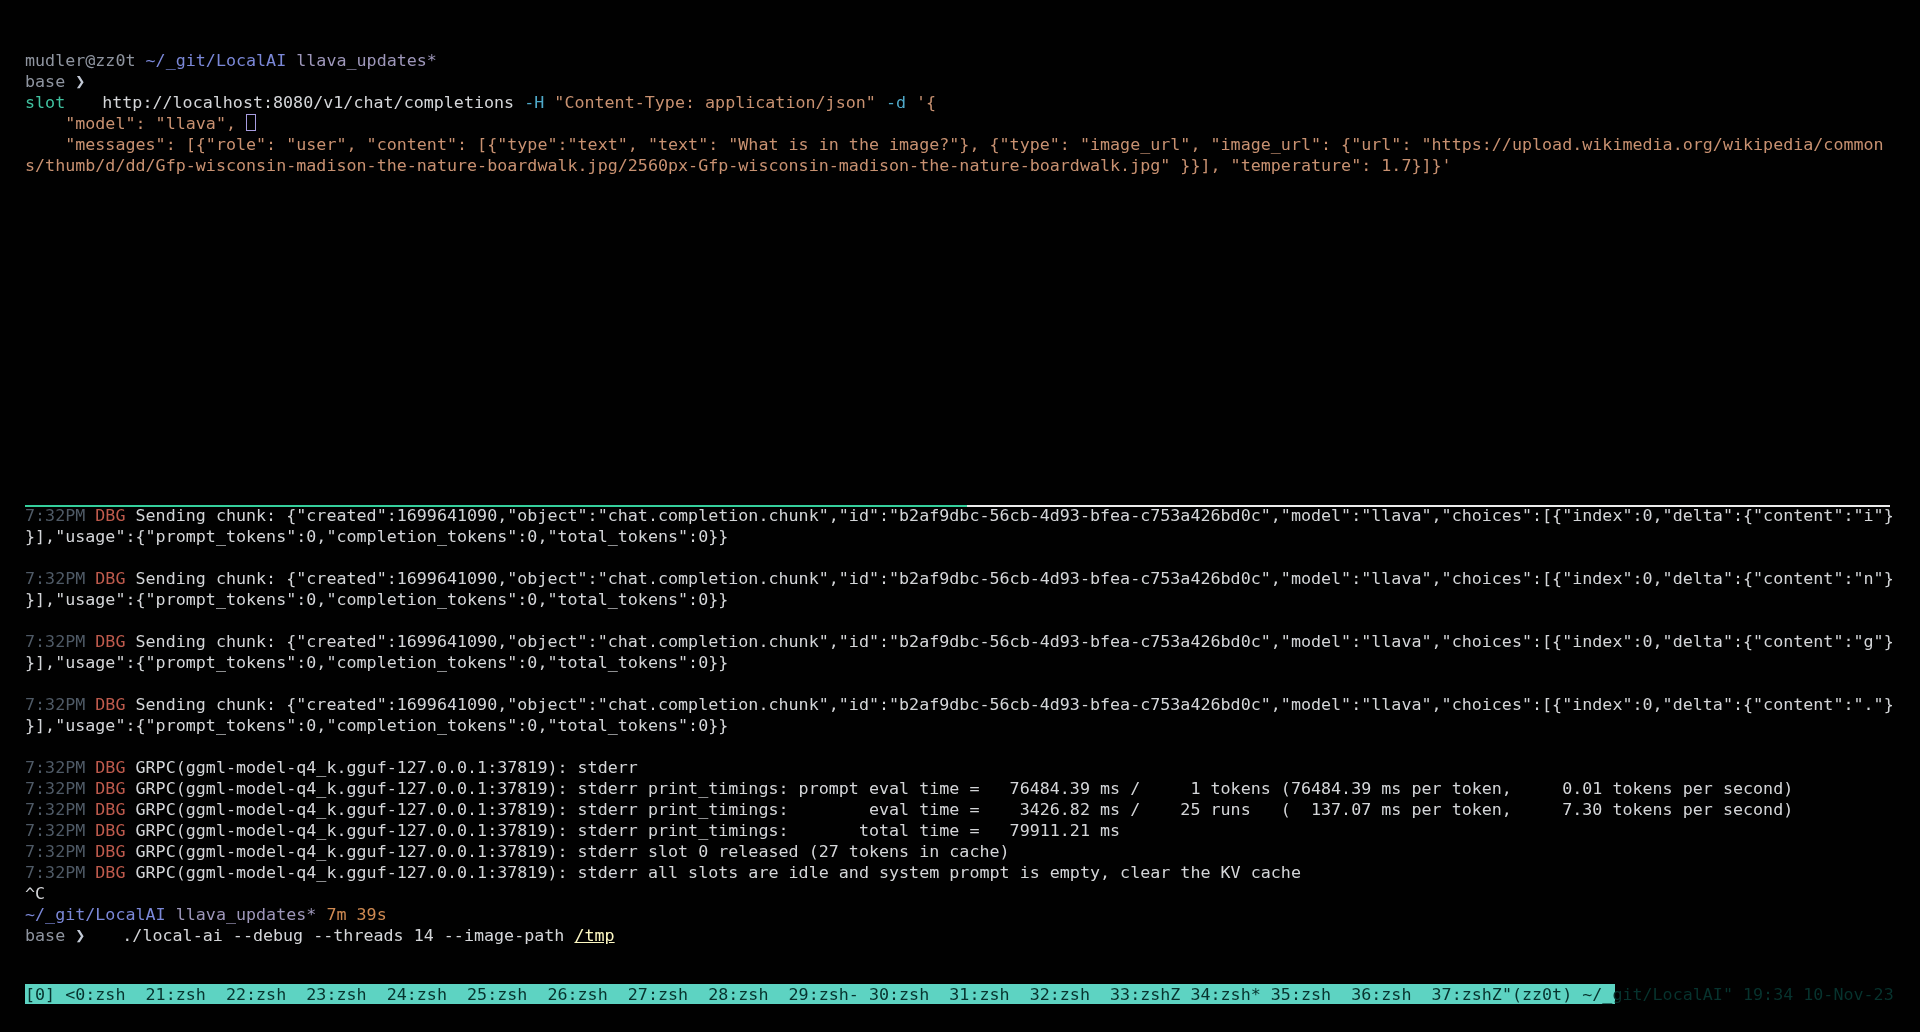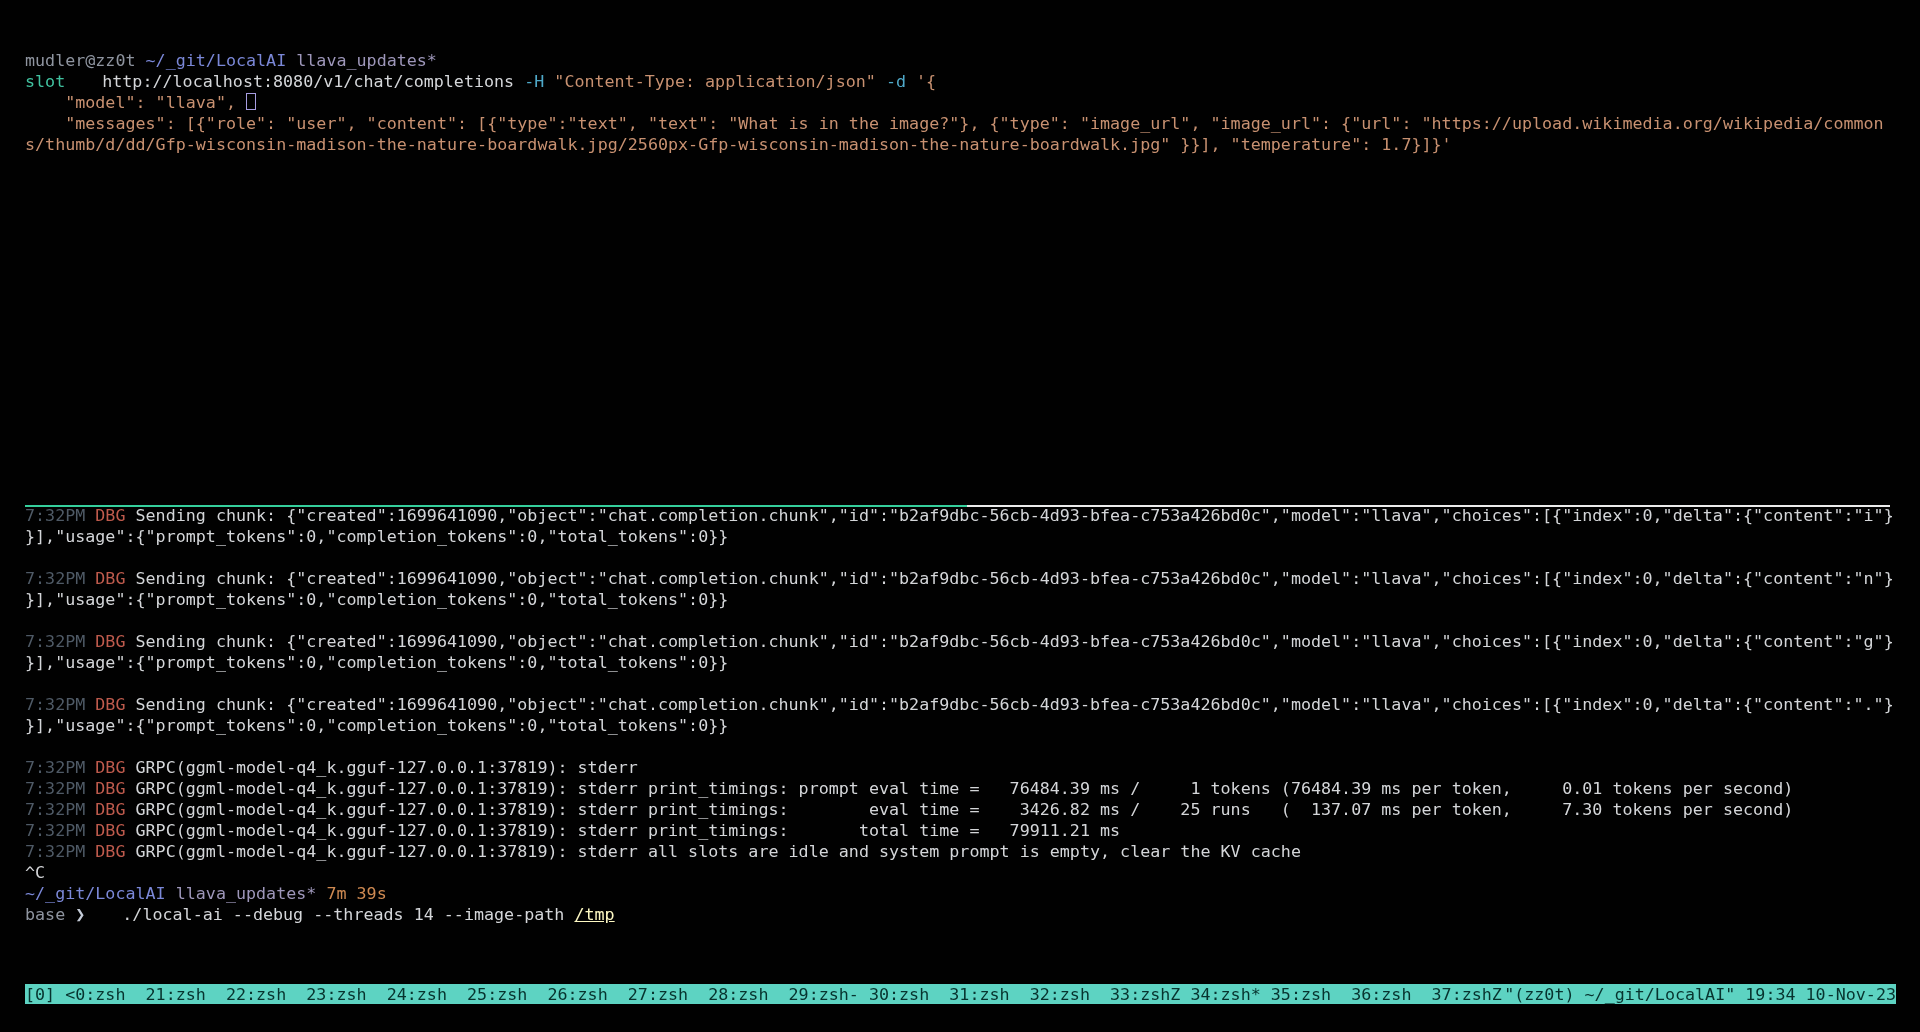--- a/index.html
+++ b/index.html
@@ -32,33 +32,34 @@
     display:inline-block; width:8px; height:15px;
     border:1.5px solid #a79de0; vertical-align:-2px;
     background:transparent;
   }
 
   .divider { position:absolute; top:505px; left:25px; width:1865px; height:2px; }
   .divider .seg-green { position:absolute; left:0; top:0; width:942px; height:2px; background:#35cf9c; }
   .divider .seg-white { position:absolute; left:942px; top:0; width:923px; height:2px; background:#ececec; }
 
   .statusbar {
-    position:absolute; top:984px; left:25px; width:1871px; height:20px;
+    position:absolute; top:984px; left:25px; width:1590px; height:20px;
     background:#5dd3c2; color:#07332e;
     display:flex; justify-content:space-between; align-items:center;
     white-space:pre; line-height:20px;
   }
 </style>
 </head>
 <body>
 
 <div class="screen">
 
   <div class="block top-block">
     <div class="line"><span class="c-gray">mudler@zz0t </span><span class="c-blue">~/_git/LocalAI </span><span class="c-lav">llava_updates*</span></div>
+    <div class="line"><span class="c-gray">base </span><span class="c-arrow">❯</span></div>
     <div class="line"><span class="c-teal">slot </span><span class="c-white">http://localhost:8080/v1/chat/completions </span><span class="c-cyan">-H </span><span class="c-orange">"Content-Type: application/json" </span><span class="c-cyan">-d </span><span class="c-orange">'{</span></div>
     <div class="line"><span class="c-orange">    "model": "llava", </span><span class="cursor-box"></span></div>
     <div class="line"><span class="c-orange">    "messages": [{"role": "user", "content": [{"type":"text", "text": "What is in the image?"}, {"type": "image_url", "image_url": {"url": "https://upload.wikimedia.org/wikipedia/common</span></div>
     <div class="line"><span class="c-orange">s/thumb/d/dd/Gfp-wisconsin-madison-the-nature-boardwalk.jpg/2560px-Gfp-wisconsin-madison-the-nature-boardwalk.jpg" }}], "temperature": 1.7}]}'</span></div>
   </div>
 
   <div class="divider">
     <span class="seg-green"></span>
     <span class="seg-white"></span>
   </div>
@@ -73,20 +74,21 @@
     <div class="line"><span class="c-ts">7:32PM </span><span class="c-lvl">DBG </span><span>Sending chunk: {"created":1699641090,"object":"chat.completion.chunk","id":"b2af9dbc-56cb-4d93-bfea-c753a426bd0c","model":"llava","choices":[{"index":0,"delta":{"content":"g"}</span></div>
     <div class="line"><span class="c-ts"></span><span class="c-lvl"></span><span>}],"usage":{"prompt_tokens":0,"completion_tokens":0,"total_tokens":0}}</span></div>
     <div class="line"><span></span></div>
     <div class="line"><span class="c-ts">7:32PM </span><span class="c-lvl">DBG </span><span>Sending chunk: {"created":1699641090,"object":"chat.completion.chunk","id":"b2af9dbc-56cb-4d93-bfea-c753a426bd0c","model":"llava","choices":[{"index":0,"delta":{"content":"."}</span></div>
     <div class="line"><span class="c-ts"></span><span class="c-lvl"></span><span>}],"usage":{"prompt_tokens":0,"completion_tokens":0,"total_tokens":0}}</span></div>
     <div class="line"><span></span></div>
     <div class="line"><span class="c-ts">7:32PM </span><span class="c-lvl">DBG </span><span>GRPC(ggml-model-q4_k.gguf-127.0.0.1:37819): stderr</span></div>
     <div class="line"><span class="c-ts">7:32PM </span><span class="c-lvl">DBG </span><span>GRPC(ggml-model-q4_k.gguf-127.0.0.1:37819): stderr print_timings: prompt eval time =   76484.39 ms /     1 tokens (76484.39 ms per token,     0.01 tokens per second)</span></div>
     <div class="line"><span class="c-ts">7:32PM </span><span class="c-lvl">DBG </span><span>GRPC(ggml-model-q4_k.gguf-127.0.0.1:37819): stderr print_timings:        eval time =    3426.82 ms /    25 runs   (  137.07 ms per token,     7.30 tokens per second)</span></div>
     <div class="line"><span class="c-ts">7:32PM </span><span class="c-lvl">DBG </span><span>GRPC(ggml-model-q4_k.gguf-127.0.0.1:37819): stderr print_timings:       total time =   79911.21 ms</span></div>
+    <div class="line"><span class="c-ts">7:32PM </span><span class="c-lvl">DBG </span><span>GRPC(ggml-model-q4_k.gguf-127.0.0.1:37819): stderr slot 0 released (27 tokens in cache)</span></div>
     <div class="line"><span class="c-ts">7:32PM </span><span class="c-lvl">DBG </span><span>GRPC(ggml-model-q4_k.gguf-127.0.0.1:37819): stderr all slots are idle and system prompt is empty, clear the KV cache</span></div>
     <div class="line"><span>^C</span></div>
     <div class="line"><span class="c-blue">~/_git/LocalAI </span><span class="c-lav">llava_updates* </span><span class="c-dur">7m 39s</span></div>
     <div class="line"><span class="c-gray">base </span><span class="c-arrow">❯ </span><span class="c-white">./local-ai --debug --threads 14 --image-path </span><span class="c-link">/tmp</span></div>
   </div>
 
   <div class="statusbar">
     <span>[0] &lt;0:zsh  21:zsh  22:zsh  23:zsh  24:zsh  25:zsh  26:zsh  27:zsh  28:zsh  29:zsh- 30:zsh  31:zsh  32:zsh  33:zshZ 34:zsh* 35:zsh  36:zsh  37:zshZ</span>
     <span>"(zz0t) ~/_git/LocalAI" 19:34 10-Nov-23</span>
   </div>

